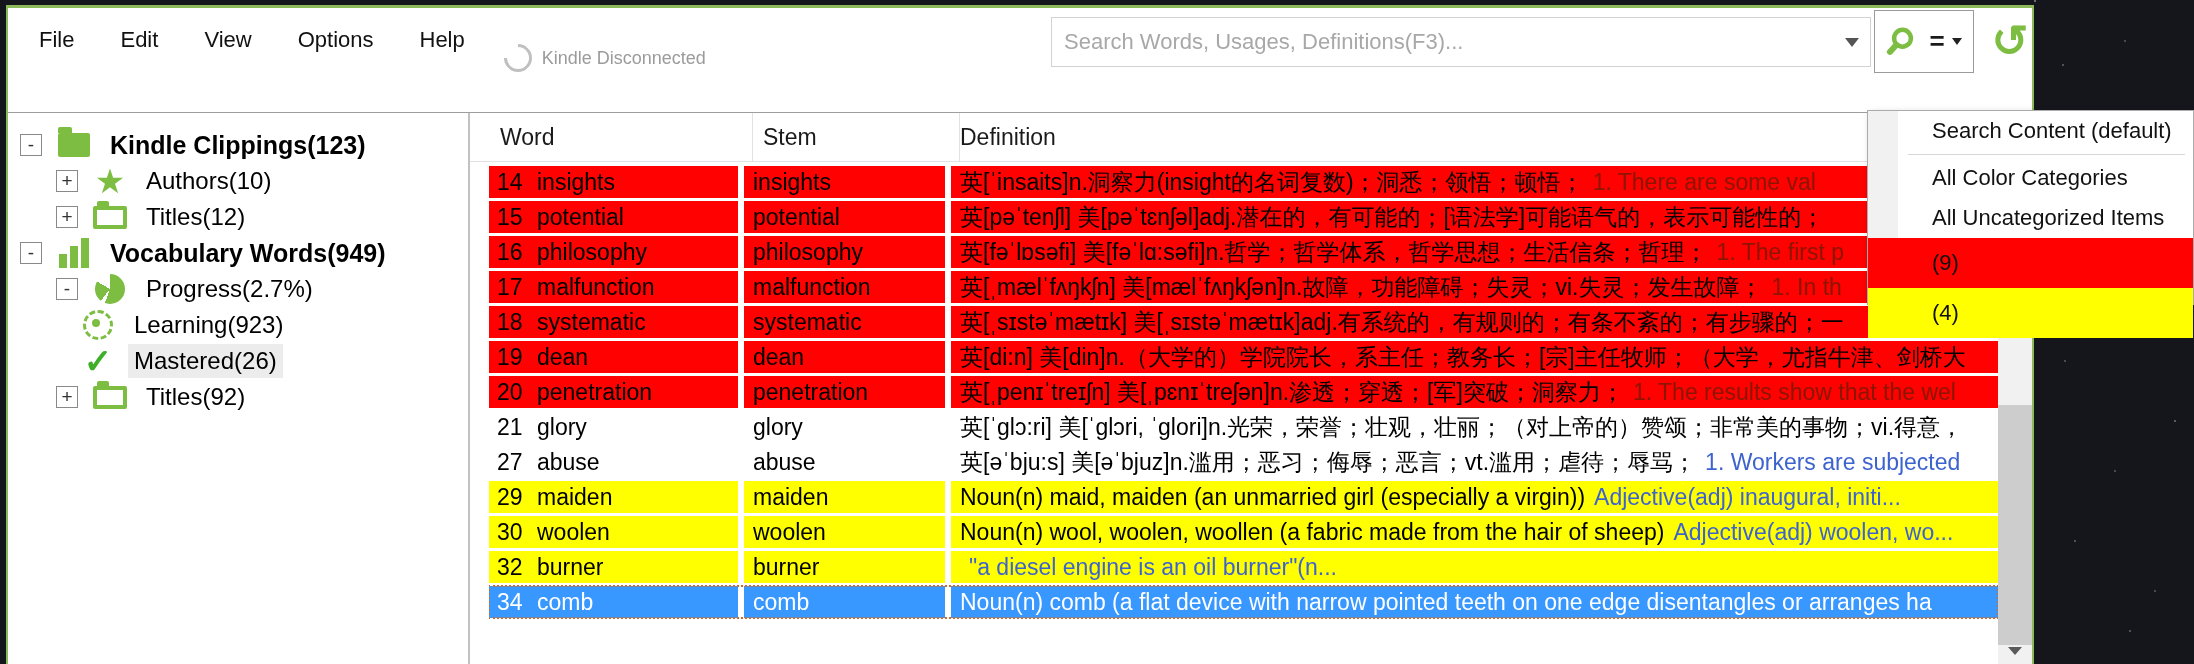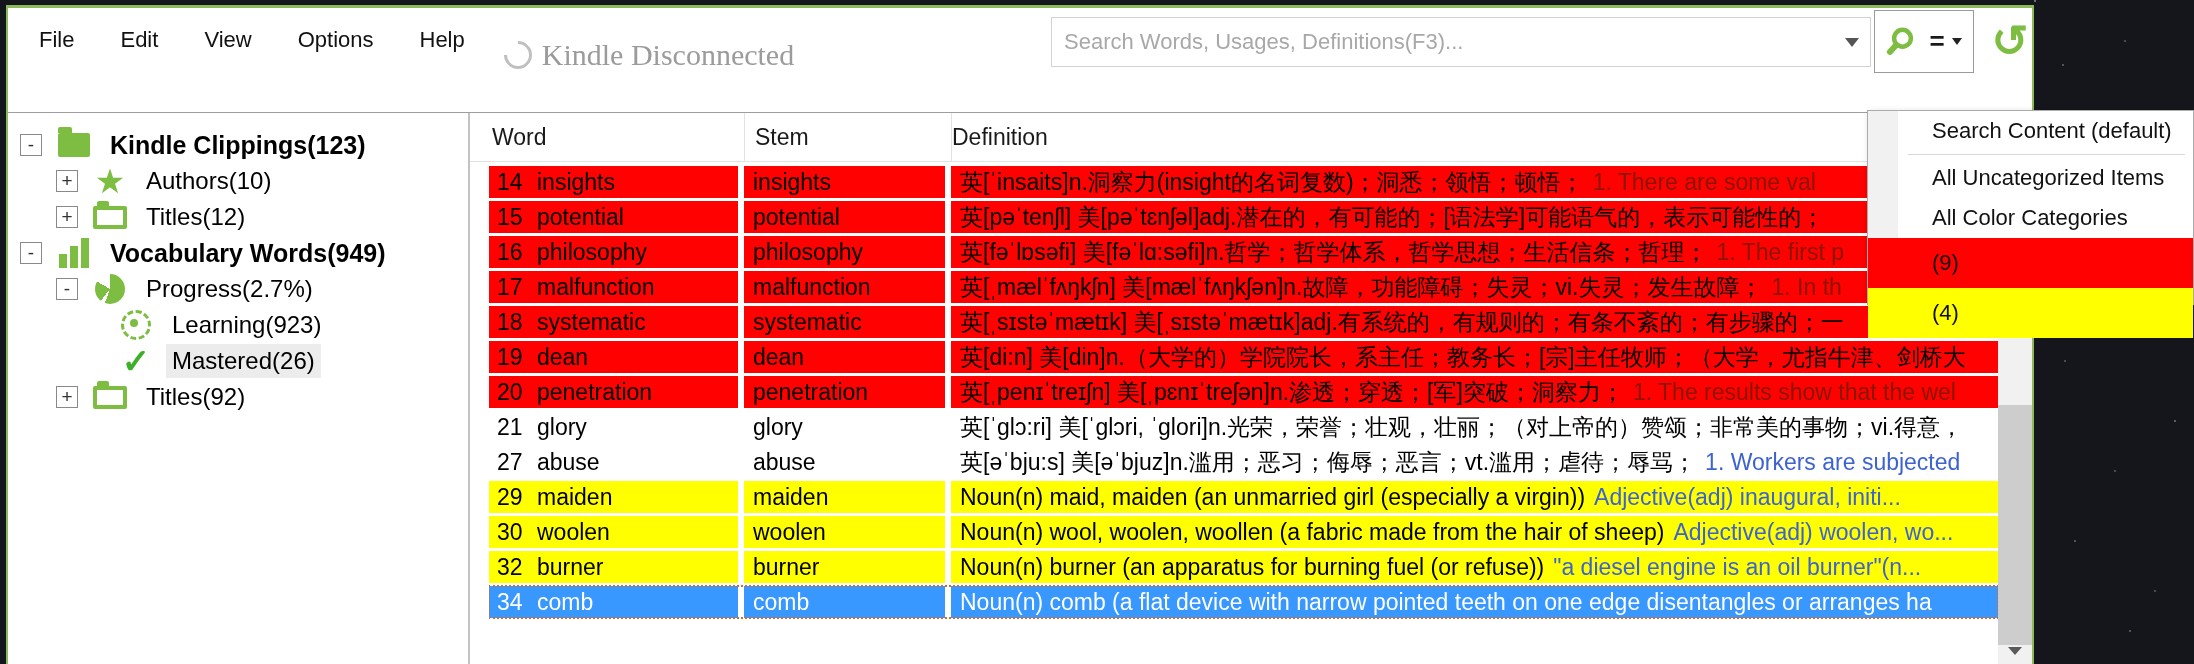--- a/index.html
+++ b/index.html
@@ -28,21 +28,21 @@
   .app-icon{width:30px;height:34px;background:#7cbd42;border-radius:4px;position:relative;margin-right:14px;flex:none;}
   .app-icon::after{content:"";position:absolute;left:4px;top:5px;width:13px;height:23px;background:#fff;border-radius:2px;}
   .app-icon::before{content:"";position:absolute;right:3px;top:3px;width:8px;height:8px;background:#fff;border-radius:1px;}
   .title-text{font-size:22px;color:#000;}
   .win-buttons{margin-left:auto;display:flex;padding-right:14px;}
   .win-btn{width:90px;height:36px;display:flex;align-items:center;justify-content:center;}
   
   .menubar{height:64px;display:flex;align-items:flex-end;position:relative;background:#fff;}
   .menu-item{padding:0 23px;height:100%;display:flex;align-items:center;font-size:22px;color:#111;}
   .menu-item:first-child{margin-left:8px;}
-  .status{display:flex;align-items:center;margin-left:16px;color:#9b9b9b;font-size:30px;font-family:Liberation Serif, serif;}
+  .status{display:flex;align-items:center;margin-left:16px;color:#9b9b9b;font-size:18px;}
   .status-icon{width:22px;height:22px;border:3px solid #c0c0c0;border-left-color:transparent;
     border-radius:50%;transform:rotate(45deg);margin-right:10px;}
   .searchbox{position:absolute;left:1043px;top:9px;width:820px;height:50px;border:1px solid #d2d2d2;
     background:#fff;display:flex;align-items:center;box-sizing:border-box;}
   .searchbox input{flex:1;border:none;outline:none;font-size:22px;color:#444;padding:0 12px;
     font-family:"Liberation Sans",sans-serif;background:transparent;}
   .searchbox input::placeholder{color:#a8a8a8;}
   .search-dd{width:36px;height:100%;display:flex;align-items:center;justify-content:center;}
   .caret-down{width:0;height:0;border-left:7px solid transparent;border-right:7px solid transparent;border-top:9px solid #555;}
   .caret-down.small{border-left-width:5px;border-right-width:5px;border-top-width:7px;border-top-color:#222;}
@@ -52,21 +52,21 @@
   .undo-btn{position:absolute;left:1976px;top:4px;width:52px;height:56px;display:flex;align-items:center;
     justify-content:center;color:#7cbd42;font-size:44px;font-weight:bold;}
   
   .content{position:absolute;top:104px;left:0;right:0;bottom:0;border-top:1px solid #9e9e9e;display:flex;}
   
   .tree{width:462px;flex:none;border-right:2px solid #c2c2c2;padding-top:14px;box-sizing:border-box;background:#fff;}
   .tree-item{height:36px;display:flex;align-items:center;font-size:24px;color:#000;}
   .tree-item.bold .t-label{font-weight:bold;font-size:25px;}
   .tree-item.lv0{padding-left:12px;}
   .tree-item.lv1{padding-left:48px;}
-  .tree-item.lv2{padding-left:110px;}
+  .tree-item.lv2{padding-left:72px;}
   .expander{width:22px;height:22px;flex:none;border:1px solid #898989;background:#fff;color:#333;
     font-size:19px;line-height:19px;text-align:center;margin-right:14px;box-sizing:border-box;}
   .t-icon{width:36px;height:32px;flex:none;margin-right:12px;display:flex;align-items:center;justify-content:center;}
   .t-label{white-space:nowrap;padding:3px 6px;}
   .tree-item.selected .t-label{background:#ececec;}
   
   .icon-folder{width:32px;height:24px;background:#7cbd42;border-radius:2px;position:relative;}
   .icon-folder::before{content:"";position:absolute;top:-6px;left:0;width:14px;height:6px;background:#7cbd42;border-radius:2px 2px 0 0;}
   .icon-folder.open{background:#fff;border:4px solid #7cbd42;width:26px;height:15px;border-radius:2px;}
   .icon-folder.open::before{top:-9px;width:12px;height:5px;}
@@ -77,21 +77,21 @@
   .icon-pie{width:30px;height:30px;border-radius:50%;
     background:conic-gradient(#7cbd42 0 200deg,#fff 200deg 218deg,#7cbd42 218deg 300deg,#fff 300deg 360deg);}
   .icon-target{width:24px;height:24px;border:3px dashed #7cbd42;border-radius:50%;position:relative;}
   .icon-target::after{content:"";position:absolute;left:6px;top:6px;width:8px;height:8px;background:#7cbd42;border-radius:50%;}
   .icon-check{color:#3faf2a;font-size:34px;font-weight:bold;line-height:30px;}
   
   .grid{flex:1;display:flex;background:#fff;min-width:0;}
   .grid-main{flex:1;position:relative;min-width:0;}
   .grid-header{height:48px;display:flex;align-items:center;font-size:23px;color:#1a1a1a;border-bottom:1px solid #e2e2e2;}
   .col{box-sizing:border-box;height:100%;display:flex;align-items:center;}
-  .col-word{width:274px;padding-left:22px;}
+  .col-word{width:274px;padding-left:22px;margin-left:8px;}
   .col-stem{width:207px;padding-left:10px;border-left:1px solid #e2e2e2;}
   .col-def{flex:1;padding-left:0;border-left:1px solid #e2e2e2;}
   .rows{position:absolute;top:53px;left:19px;right:0;bottom:0;overflow:hidden;}
   .row{display:flex;height:32px;margin-bottom:3px;font-size:23px;}
   .cell{display:flex;align-items:center;overflow:hidden;white-space:nowrap;box-sizing:border-box;}
   .c-word{width:249px;margin-right:6px;padding-left:8px;flex:none;}
   .num{display:inline-block;width:40px;flex:none;}
   .c-stem{width:201px;margin-right:6px;padding-left:9px;flex:none;}
   .c-def{flex:1;padding-left:9px;min-width:0;}
   .row.red .cell{background:#fe0100;color:#000;}
@@ -347,21 +347,20 @@
                 <span class="ex">Adjective(adj) woolen, wo...</span>
               </div>
           </div>
           <div class="row yellow">
             <div class="cell c-word">
                 <span class="num">32</span>
                 <span>burner</span>
               </div>
             <div class="cell c-stem">burner</div>
             <div class="cell c-def">
-                <span>Noun(n) burner (an apparatus for burning fuel (or refuse))</span>
                 <span class="ex">"a diesel engine is an oil burner"(n...</span>
               </div>
           </div>
           <div class="row sel">
             <div class="cell c-word">
                 <span class="num">34</span>
                 <span>comb</span>
               </div>
             <div class="cell c-stem">comb</div>
             <div class="cell c-def">
@@ -380,17 +379,17 @@
             <span class="tri-dn"></span>
           </div>
       </div>
     </div>
   </div>
 </div>
 
 <div class="search-menu">
   <div class="sm-item">Search Content (default)</div>
   <div class="sm-sep"></div>
+  <div class="sm-item">All Color Categories</div>
   <div class="sm-item">All Uncategorized Items</div>
-  <div class="sm-item">All Color Categories</div>
   <div class="sm-item red">(9)</div>
   <div class="sm-item yellow">(4)</div>
 </div>
 
 </body></html>

